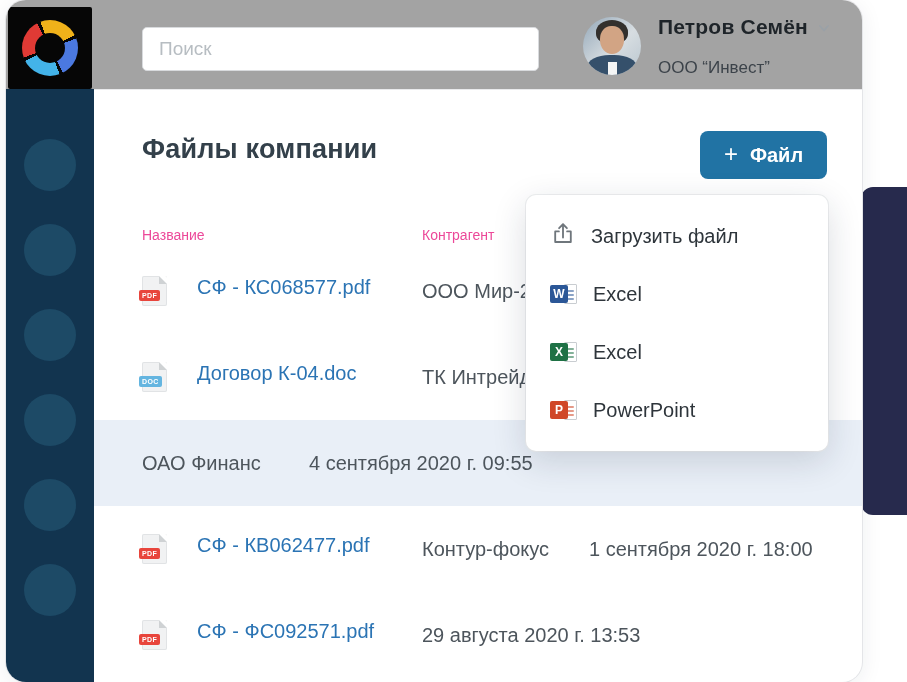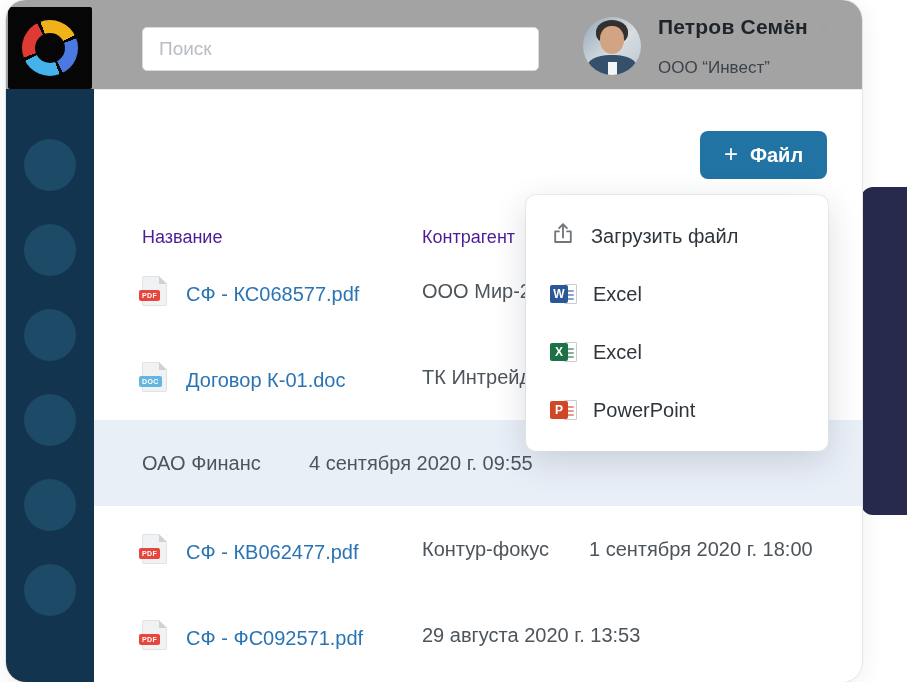--- a/index.html
+++ b/index.html
@@ -59,27 +59,27 @@
 
   
   .page-title { position:absolute; left:136px; top:134px; font-size:27px; font-weight:700;
                 color:#33404a; letter-spacing:.2px; }
   .add-btn { position:absolute; left:694px; top:131px; width:127px; height:48px;
              background:#2173a4; border:none; border-radius:8px; color:#fff;
              font-size:20px; font-weight:600; display:flex; align-items:center; justify-content:center;
              gap:12px; cursor:pointer; font-family:"Liberation Sans", sans-serif; }
   .add-btn .plus { font-size:24px; font-weight:400; margin-top:-2px; }
 
-  .col-head { position:absolute; top:227px; font-size:18px; color:#4c1d95; }
+  .col-head { position:absolute; top:227px; font-size:14px; color:#ec4899; }
   .col-head.c1 { left:136px; } .col-head.c2 { left:416px; }
 
   .rows { position:absolute; left:0; top:248px; right:0; }
   .trow { display:flex; align-items:center; height:86px; padding-left:136px; cursor:pointer; }
   .trow.hl { background:#e9eff7; }
-  .cell-name { width:280px; display:flex; align-items:flex-end; gap:19px; }
+  .cell-name { width:280px; display:flex; align-items:flex-start; gap:30px; }
   .cell-contractor { width:167px; font-size:20px; color:#4d555c; white-space:nowrap; overflow:hidden; }
   .cell-date { flex:1; font-size:20px; color:#4d555c; white-space:nowrap; }
   .flink { font-size:20px; color:#2b74b4; text-decoration:none; white-space:nowrap; }
 
   
   .ficon { position:relative; width:25px; height:30px; background:#f1f2f3; border-radius:2px;
            box-shadow:inset 0 0 0 1px #e1e3e5; flex:none; }
   .ffold { position:absolute; right:0; top:0; width:8px; height:8px;
            background:linear-gradient(225deg,#ffffff 49%, #cfd2d4 51%); border-radius:0 2px 0 0; }
   .fband { position:absolute; left:-3px; bottom:5px; height:11px; padding:0 3px; border-radius:2px;
@@ -139,20 +139,21 @@
 
     <div class="sidebar">
       <div class="nav-dot"></div>
       <div class="nav-dot"></div>
       <div class="nav-dot"></div>
       <div class="nav-dot"></div>
       <div class="nav-dot"></div>
       <div class="nav-dot"></div>
     </div>
 
+    <div class="page-title">Файлы компании</div>
 
     <button class="add-btn">
       <span class="plus">+</span>
       <span>Файл</span>
     </button>
 
     <div class="col-head c1">Название</div>
     <div class="col-head c2">Контрагент</div>
 
     <div class="rows" id="rows-container">
@@ -166,21 +167,21 @@
           </div>
           <div class="cell-contractor">ООО Мир-2</div>
           <div class="cell-date"></div>
         </div>
         <div class="trow">
           <div class="cell-name">
             <span class="ficon">
               <span class="ffold"></span>
               <span class="fband b-doc">DOC</span>
             </span>
-            <a class="flink">Договор К-01.doc</a>
+            <a class="flink">Договор К-04.doc</a>
           </div>
           <div class="cell-contractor">ТК Интрейд</div>
           <div class="cell-date"></div>
         </div>
         <div class="trow hl">
           <div class="cell-contractor">ОАО Финанс</div>
           <div class="cell-date">4 сентября 2020 г. 09:55</div>
         </div>
         <div class="trow">
           <div class="cell-name">

